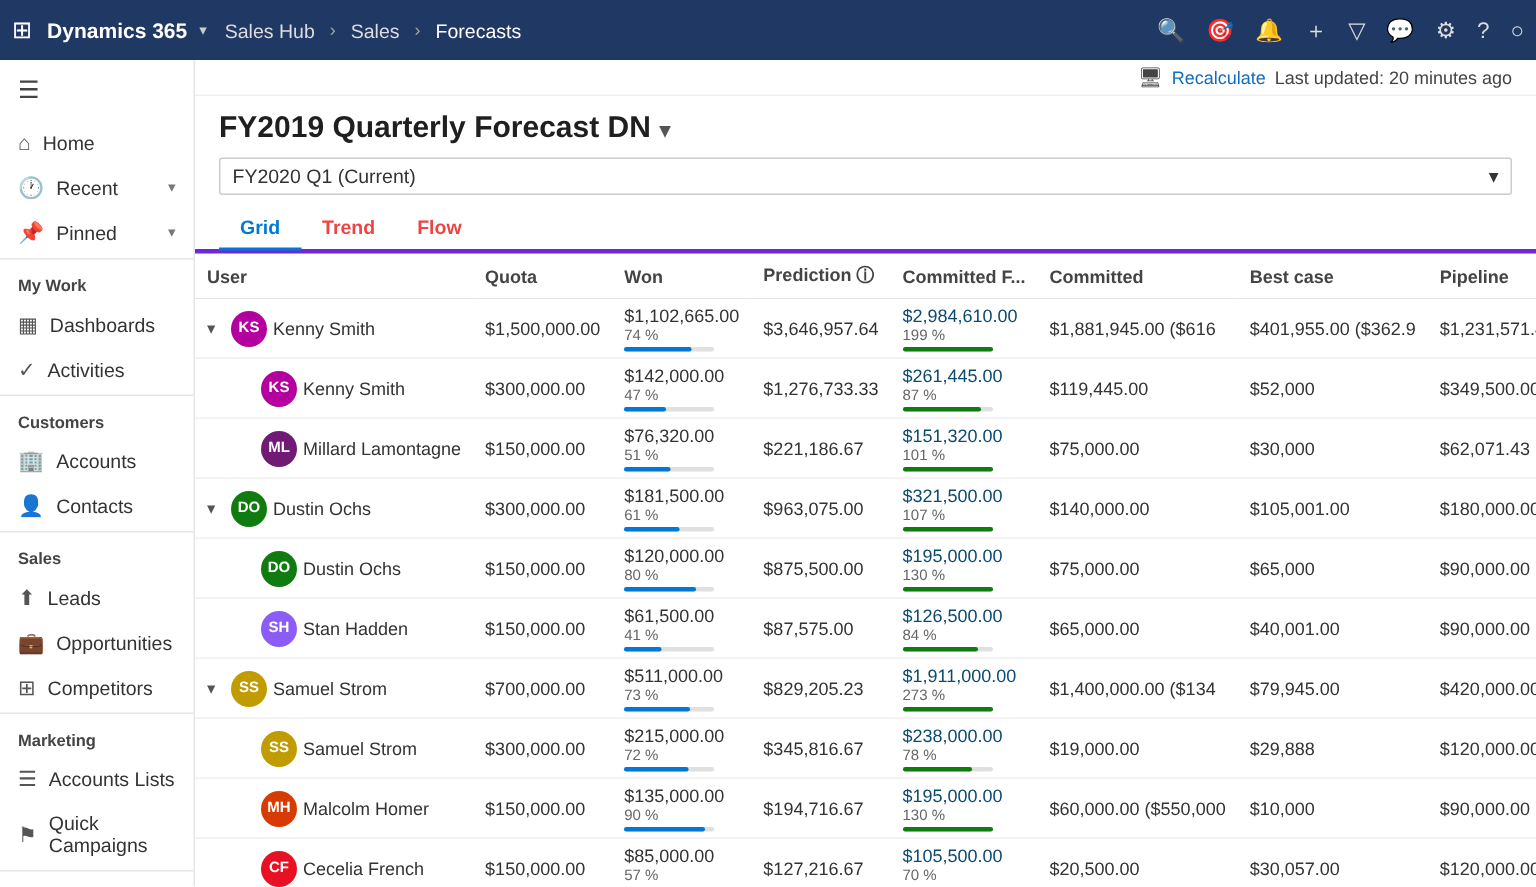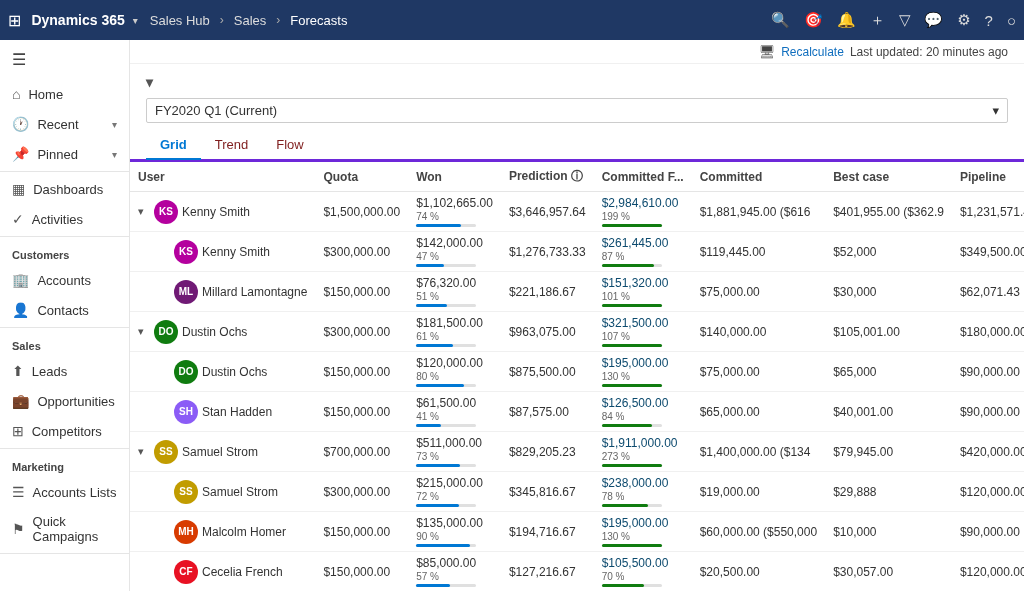--- a/index.html
+++ b/index.html
@@ -57,22 +57,22 @@
     
     .period-selector {
       display: inline-flex; align-items: center; border: 1px solid #ccc;
       border-radius: 2px; padding: 4px 8px; font-size: 13px; color: #333;
       cursor: pointer; background: #fff; min-width: 160px; justify-content: space-between;
     }
 
     
     .tabs { display: flex; gap: 0; border-bottom: 3px solid #6d28d9; padding: 0 16px; margin-top: 4px; }
     .tab {
-      padding: 6px 14px; cursor: pointer; font-size: 13px; color: #7f1d1d;
-      border-bottom: 2px solid transparent; margin-bottom: -1px;
+      padding: 6px 14px; cursor: pointer; font-size: 13px; color: #ef4444;
+      border-bottom: 2px solid transparent; margin-bottom: -1px; font-weight: bold;
     }
     .tab.active { color: #0078d4; border-bottom: 2px solid #0078d4; font-weight: 600; }
 
     
     .table-container { flex: 1; overflow-y: auto; overflow-x: hidden; padding: 0; }
     table { width: 100%; border-collapse: collapse; font-size: 12px; }
     thead th {
       padding: 6px 8px; text-align: left; font-weight: 600; color: #444;
       border-bottom: 1px solid #e5e5e5; background: #fff; white-space: nowrap;
       position: sticky; top: 0; z-index: 2;
@@ -133,20 +133,21 @@
       <span>Recent</span>
       <span class="si-arrow">▾</span>
     </div>
     <div class="sidebar-item">
       <span class="si-icon">📌</span>
       <span>Pinned</span>
       <span class="si-arrow">▾</span>
     </div>
 
     <div class="sidebar-divider"></div>
+    <div class="sidebar-section-header">My Work</div>
     <div class="sidebar-item">
       <span class="si-icon">▦</span>
       <span>Dashboards</span>
     </div>
     <div class="sidebar-item">
       <span class="si-icon">✓</span>
       <span>Activities</span>
     </div>
 
     <div class="sidebar-divider"></div>
@@ -193,20 +194,21 @@
   <div class="main">
 
     <div class="recalc-bar">
       <span class="recalc-icon">🖥</span>
       <a class="recalc-link">Recalculate</a>
       <span>Last updated: 20 minutes ago</span>
     </div>
 
     <div class="page-header">
       <div class="page-title">
+        <span>FY2019 Quarterly Forecast DN</span>
         <span class="dropdown-icon">▾</span>
       </div>
       <div class="period-selector">
         <span>FY2020 Q1 (Current)</span>
         <span>▾</span>
       </div>
     </div>
 
     <div class="tabs">
       <div class="tab active">Grid</div>

